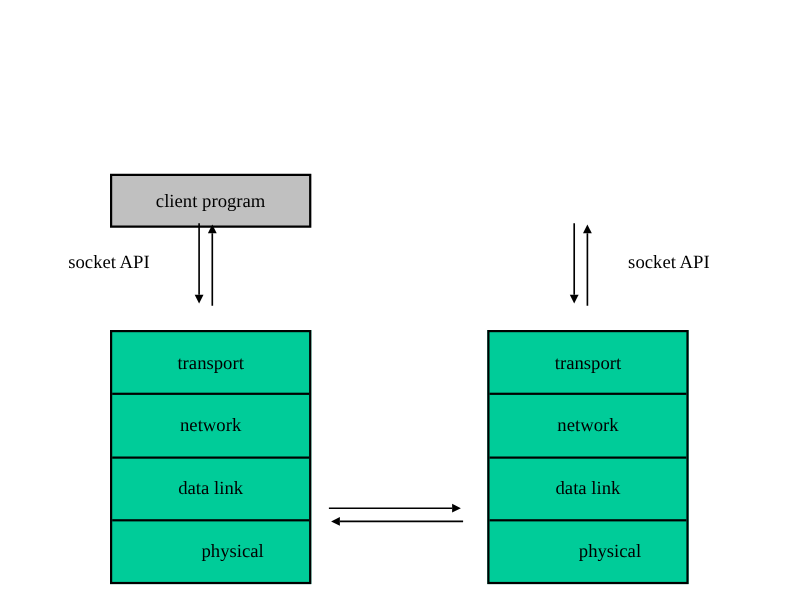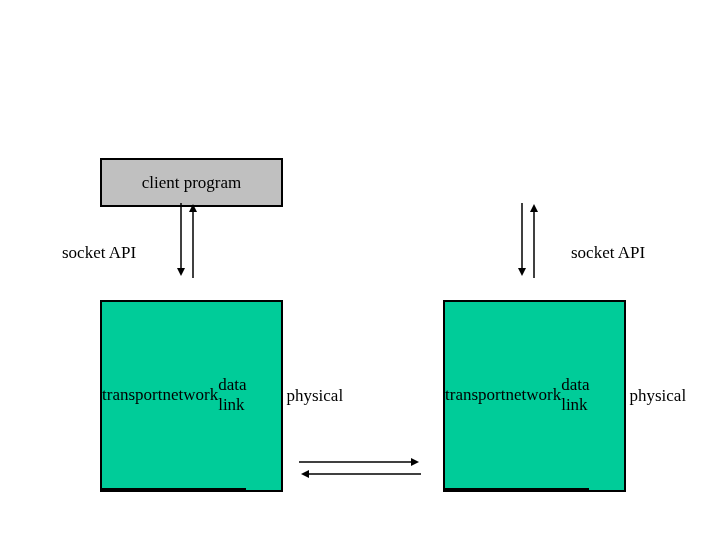--- a/index.html
+++ b/index.html
@@ -24,38 +24,38 @@
     justify-content: center;
     font-size: 17px;
   }
   .program-box.client { left: 100px; top: 138px; margin-top: 20px; }
   .program-box.server { left: 443px; top: 138px; }
 
   .socket-label {
     position: absolute;
     font-size: 17px;
     white-space: nowrap;
-    margin-top: 14px;
   }
   .socket-label.left  { left: 62px;  top: 229px; }
   .socket-label.right { left: 571px; top: 229px; }
 
   .varrows { position: absolute; top: 200px; width: 30px; height: 82px; }
   .varrows.left  { left: 172px; }
   .varrows.right { left: 513px; }
 
   .stack {
     position: absolute;
     top: 300px;
     width: 183px;
-    height: 192px;
+    height: 231px;
     box-sizing: border-box;
     border: 2px solid var(--border, #000);
     background: var(--stack-fill, #00cc99);
     display: flex;
+    flex-direction: column;
   }
   .stack.left  { left: 100px; }
   .stack.right { left: 443px; }
   .layer {
     flex: 1 1 0;
     box-sizing: border-box;
     border-bottom: 2px solid var(--border, #000);
     display: flex;
     align-items: center;
     justify-content: center;

